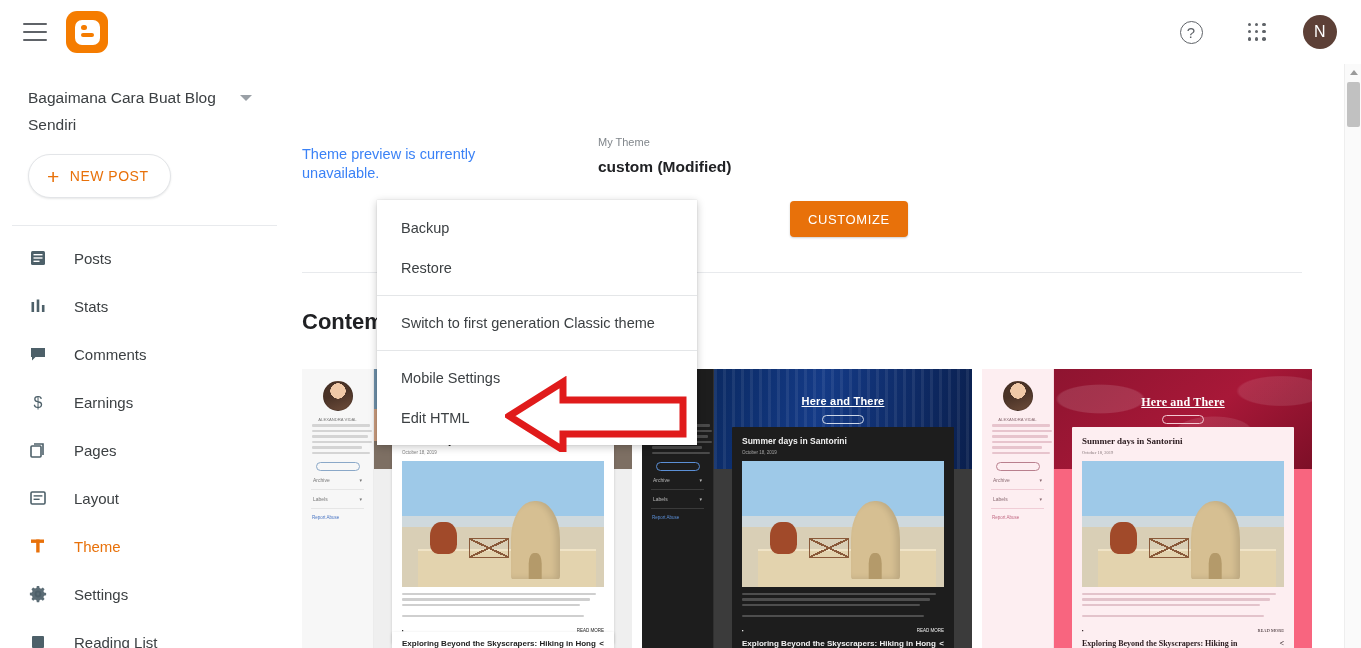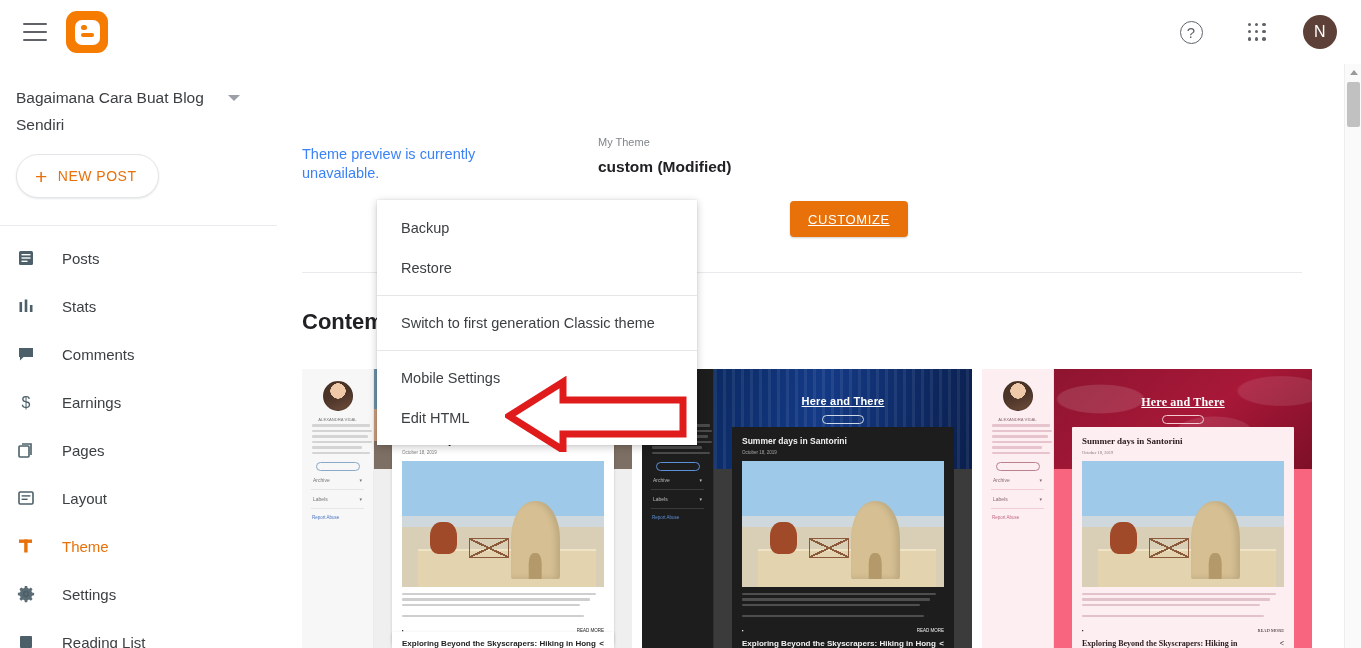--- a/index.html
+++ b/index.html
@@ -61,21 +61,21 @@
   }
   .apps-grid i { display:block; width:3.6px; height:3.6px; border-radius:50%; background:#5f6368; }
   .avatar {
     width:34px; height:34px; border-radius:50%; background:#5d4037;
     color:#fff; font-size:16px; display:flex; align-items:center; justify-content:center;
     cursor:pointer; letter-spacing:0.2px;
   }
 
   
   .sidebar {
-    position:absolute; top:64px; left:0; width:306px; height:584px;
+    position:absolute; top:64px; left:12px; width:306px; height:584px;
     background:#fff; border-right:5px solid #0c4a6e; overflow:hidden;
   }
   .blog-title-row {
     display:flex; align-items:flex-start; padding:20px 16px 0 16px;
     cursor:pointer;
   }
   .blog-title {
     font-size:15.5px; color:#3c4043; line-height:27px; max-width:198px;
     font-weight:400;
   }
@@ -120,21 +120,20 @@
   .theme-meta-label { font-size:11px; color:#80868b; line-height:19px; }
   .theme-meta-value {
     font-size:15.5px; color:#202124; font-weight:bold; margin-top:6px;
   }
   .customize-btn {
     position:absolute; left:513px; top:137px;
     height:36px; padding:8px 18px; border-radius:4px;
     background:#e8710a; color:#fff; font-size:13px; letter-spacing:0.6px;
     display:flex; align-items:center; cursor:pointer;
     box-shadow:0 1px 2px rgba(60,64,67,0.25);
-    text-decoration:underline;
   }
 
   .section-divider {
     position:absolute; left:25px; top:208px; width:1000px; height:1px; background:#e8eaed;
   }
   .section-title {
     position:absolute; left:25px; top:245px;
     font-size:22px; font-weight:bold; color:#202124;
   }
 

